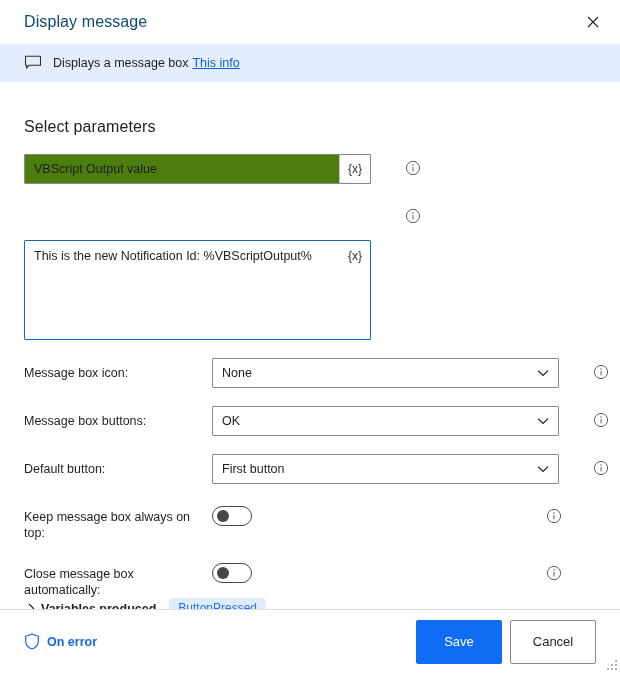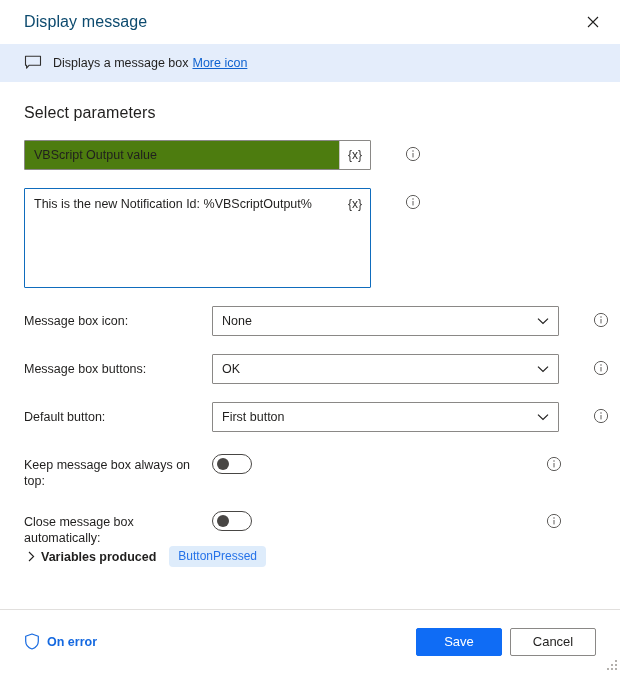--- a/index.html
+++ b/index.html
@@ -86,21 +86,21 @@
   .body {
     flex: 1 1 auto;
     overflow: hidden;
     padding: 0 24px;
     box-sizing: border-box;
     position: relative;
   }
   .section-title {
     font-size: 16px;
     color: #201f1e;
-    margin: 22px 0 0 0;
+    margin: 36px 0 0 0;
     letter-spacing: .1px;
   }
 
   .row {
     display: flex;
     align-items: flex-start;
     margin-top: 18px;
   }
   .row-label {
     width: 188px;
@@ -150,20 +150,21 @@
 
   
   .textarea {
     height: 100px;
     border: 1px solid #0f6cbd;
     background: #ffffff;
     box-sizing: border-box;
     display: flex;
     align-items: flex-start;
     border-radius: 1px;
+    margin-top: 38px;
   }
   .textarea .value {
     flex: 1 1 auto;
     padding: 7px 8px 0 9px;
     font-size: 12.5px;
     color: #201f1e;
     line-height: 16px;
     word-break: break-word;
   }
   .textarea .varbtn {
@@ -278,21 +279,21 @@
     display: flex;
     align-items: center;
     color: #1569e0;
     font-size: 12.5px;
     font-weight: bold;
     cursor: pointer;
   }
   .onerror .shield { width:16px; height:17px; margin-right:7px; flex:0 0 16px; }
   .footer-spacer { flex: 1 1 auto; }
   .btn {
-    height: 28px;
+    height: 44px;
     min-width: 86px;
     font-size: 13px;
     border-radius: 2px;
     cursor: pointer;
     display: inline-flex;
     align-items: center;
     justify-content: center;
     box-sizing: border-box;
     font-family: "Liberation Sans", sans-serif;
   }
@@ -338,21 +339,21 @@
         <path d="M1 1 L11 11 M11 1 L1 11" stroke="currentColor" stroke-width="1.1" fill="none"></path>
       </svg>
     </div>
   </div>
 
   <div class="infobar">
     <svg class="bubble-icon" viewBox="0 0 18 18">
       <path d="M1.5 2.2 H16.5 V11.2 H5.2 L2.6 14.2 V11.2 H1.5 Z" fill="none" stroke="#323130" stroke-width="1.1" stroke-linejoin="round"></path>
     </svg>
     <span class="infobar-text">Displays a message box</span>
-    <span class="infobar-link">More icon</span>
+    <span class="infobar-link">This info</span>
   </div>
 
   <div class="body">
 
     <div class="section-title">Select parameters</div>
 
     <div class="row">
       <div class="field-wrap">
         <div class="textfield">
           <div class="value">VBScript Output value</div>

